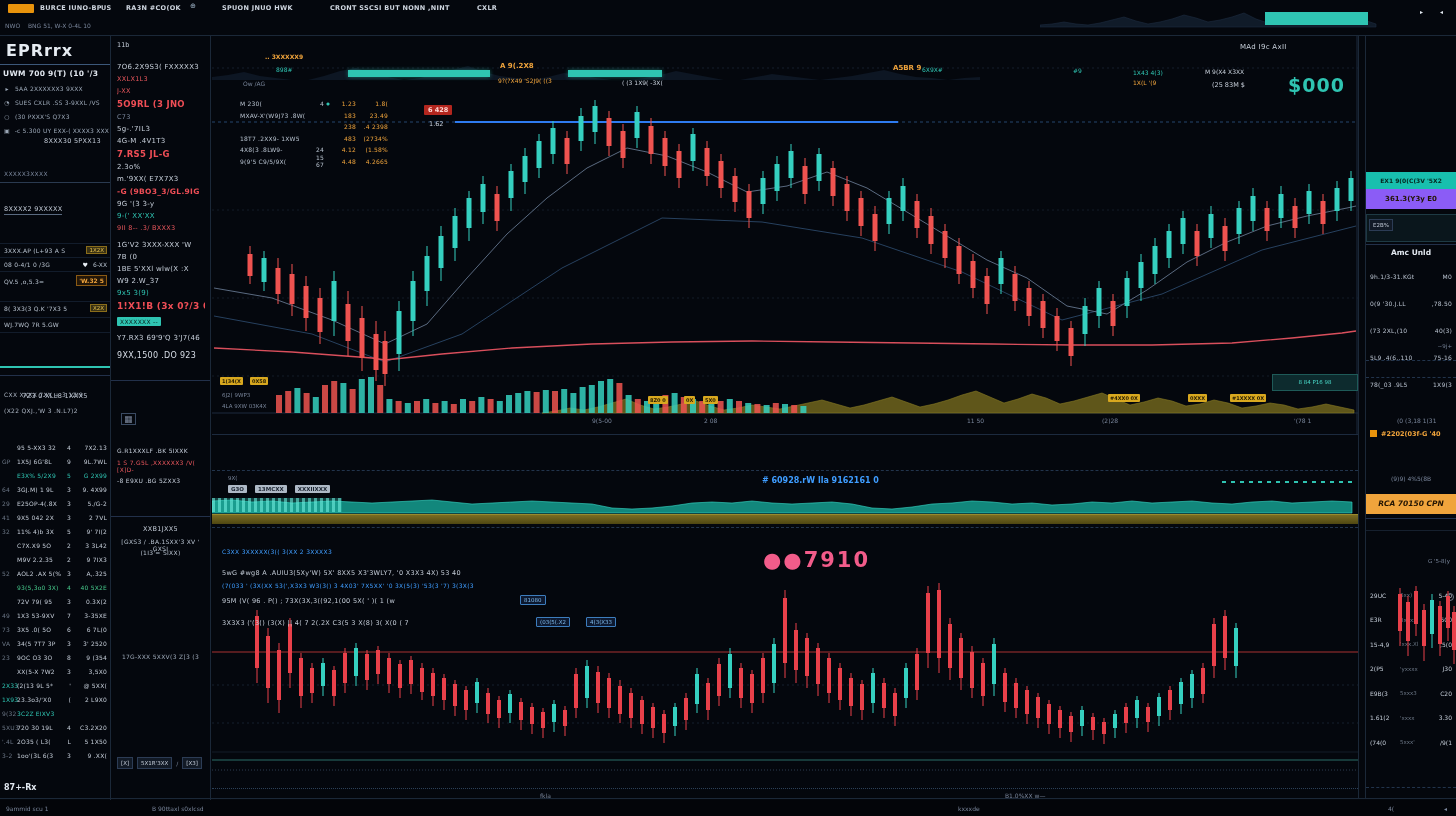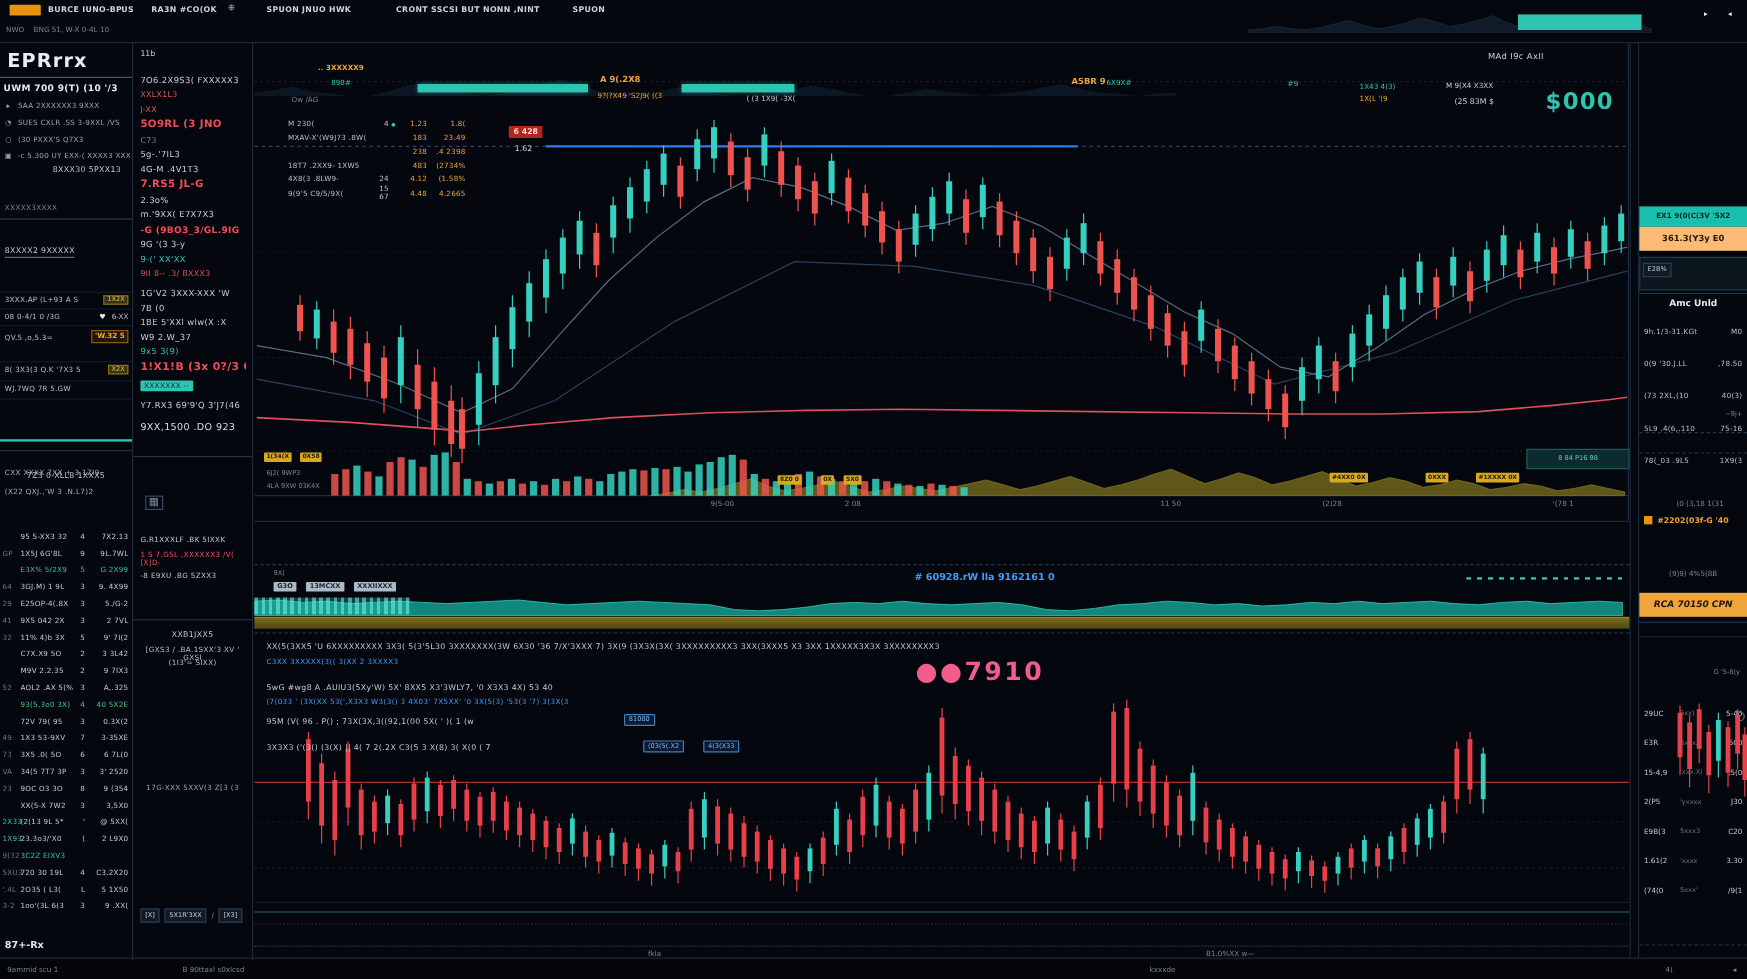--- a/index.html
+++ b/index.html
@@ -88,21 +88,21 @@
 
   <div class="topbar">
     <div class="logo"></div>
     <div class="topnav">
 
     <span>BURCE IUNO-BP</span>
         <span>US</span>
         <span>RA3N #CO(OK</span>
         <span>SPUON JNUO HWK</span>
         <span>CRONT SSCSI BUT NONN ,NINT</span>
-        <span>SPUON</span>
+        <span>CXLR</span>
       </div>
     <span class="abs t7" style="left:190px;top:2px;color:#9fb4c8;">⊕</span>
     <span class="abs t6 cg" style="left:5px;top:22px;">NWO</span>
     <span class="abs t6 cg" style="left:28px;top:22px;">BNG 51, W-X  0-4L 10</span>
     <svg id="spark-svg" class="abs" style="left:1040px;top:2px;" width="340" height="27" viewBox="0 0 340 27">
         <path d="M0,25 L0,23 L12,22 L24,20 L36,22 L48,23 L60,21 L72,18 L84,15 L96,19 L108,22 L120,20 L132,17 L144,13 L156,16 L168,20 L180,18 L192,15 L204,11 L216,17 L228,21 L240,19 L252,16 L264,12 L276,15 L288,19 L300,17 L312,14 L324,18 L336,22 L336,25 Z" fill="#101b29" stroke="#1d2c40" stroke-width="0.6"></path>
         <rect x="225" y="10" width="103" height="13" fill="#2fc4b2"></rect>
       </svg>
     <span class="abs t6 cww" style="left:1420px;top:8px;">▸</span>
     <span class="abs t6 cww" style="left:1440px;top:8px;">◂</span>
@@ -663,21 +663,20 @@
   <span class="abs t8 b cb" style="left:762px;top:476px;"># 60928.rW  lla 9162161 0</span>
   <div class="abs" style="left:1222px;top:481px;width:134px;height:2px;background:repeating-linear-gradient(90deg,#2fc4b2 0 4px,transparent 4px 9px);"></div>
   <svg id="band-svg" class="abs" style="left:212px;top:496px;" width="1146" height="18" viewBox="0 0 1146 18">
       <path d="M0,17 L0,5 L20,4 L40,6 L60,5 L80,7 L100,6 L120,5 L140,6 L160,7 L180,6 L200,5 L220,4 L240,6 L260,8 L280,7 L300,6 L320,5 L340,6 L360,7 L380,8 L400,12 L420,13 L440,12 L460,10 L480,7 L500,6 L520,7 L540,5 L560,7 L580,8 L600,7 L620,6 L640,8 L660,12 L680,13 L700,11 L720,8 L740,7 L760,5 L780,6 L800,8 L820,7 L840,9 L860,8 L880,6 L900,7 L920,5 L940,7 L960,6 L980,5 L1000,7 L1020,8 L1040,6 L1060,5 L1080,7 L1100,6 L1120,5 L1140,6 L1140,17 Z" fill="#12877c" stroke="#38dcc9" stroke-width="0.6"></path>
     </svg>
   <div class="abs" style="left:212px;top:498px;width:130px;height:14px;background:rgba(47,208,189,.30);
        background-image:repeating-linear-gradient(90deg,rgba(120,245,230,.55) 0 3px,transparent 3px 6px);"></div>
   <div class="abs" style="left:212px;top:514px;width:1146px;height:9px;background:linear-gradient(#7a6c22,#4f4712);border-top:1px solid #9a8a2c;"></div>
   <div class="hdash" style="left:212px;top:527px;width:1146px;"></div>
 
-  <div class="abs t65 ls" style="left:222px;top:535px;width:1130px;white-space:nowrap;overflow:hidden;color:#c3cbd6;z-index:2;">XX(5(3XX5 'U 6XXXXXXXXX 3X3( 5(3'5L30  3XXXXXXX(3W 6X30 '36 7/X'3XXX 7) 3X(9 (3X3X(3X( 3XXXXXXXXX3 3XX(3XXX5 X3 3XX 1XXXXX3X3X 3XXXXXXXX3</div>
   <div class="abs t6 cb ls" style="left:222px;top:548px;z-index:2;">C3XX 3XXXXX(3(( 3(XX  2 3XXXX3</div>
   <div class="abs cp b" style="left:763px;top:548px;font-size:21px;letter-spacing:2px;z-index:2;">●●7910</div>
   <div class="abs t65 ls" style="left:222px;top:569px;color:#c3cbd6;z-index:2;">5wG #wg8  A  .AUIU3(5Xy'W) 5X' 8XX5 X3'3WLY7,  '0 X3X3 4X) 53 40</div>
   <div class="abs t6 cb ls" style="left:222px;top:582px;z-index:2;">(7(033 ' (3X(XX 53(',X3X3 W3(3() 3 4X03' 7X5XX'  '0 3X(5(3) '53(3 '7)  3(3X(3</div>
   <div class="abs t65 ls" style="left:222px;top:597px;color:#c3cbd6;z-index:2;">95M (V( 96 . P()  ;  73X(3X,3((92,1(00 5X( ' )(  1 (w</div>
   <span class="blubdg" style="left:520px;top:595px;z-index:2;">81080</span>
   <div class="abs t65 ls" style="left:222px;top:619px;color:#c3cbd6;z-index:2;">3X3X3 ('(3()  (3(X) || 4( 7 2(.2X  C3(5 3 X(8) 3( X(0 ( 7</div>
   <span class="blubdg" style="left:536px;top:617px;z-index:2;">(03(5(.X2</span>
   <span class="blubdg" style="left:586px;top:617px;z-index:2;">4(3(X33</span>
 
@@ -868,21 +867,21 @@
       <rect x="1011" y="38" width="4" height="42" fill="#e8404a"></rect>
       <line x1="1024" y1="45" x2="1024" y2="100" stroke="#35d0c0" stroke-width="1"></line>
       <rect x="1022" y="50" width="4" height="38" fill="#35d0c0"></rect>
     </svg>
   <div class="hdot" style="left:212px;top:788px;width:1146px;"></div>
   <span class="abs t6 cg" style="left:540px;top:792px;z-index:2;">fkla</span>
   <span class="abs t6 cg" style="left:1005px;top:792px;z-index:2;">B1.0%XX  w—</span>
 
   <div class="rsb">
     <div class="banner t6" style="top:137px;height:17px;line-height:17px;background:#18bfae;color:#06261f;">EX1 9(0(C(3V '5X2</div>
-    <div class="banner t7" style="top:154px;height:20px;line-height:20px;background:#fdba74;color:#231503;">361.3(Y3y E0</div>
+    <div class="banner t7" style="top:154px;height:20px;line-height:20px;background:#8b5cf6;color:#231503;">361.3(Y3y E0</div>
     <div class="abs" style="left:0;top:179px;width:90px;height:26px;border:1px solid #1e3a44;background:#0a161c;">
       <span class="btn2" style="position:absolute;left:2px;top:4px;">E2B%</span>
     </div>
     <div class="abs" style="left:0;top:209px;width:90px;height:1px;background:#22304a;"></div>
     <div class="abs t75 b cww" style="left:0;top:213px;width:90px;text-align:center;">Amc Unld</div>
     <div class="r-rows abs" style="left:0;top:228px;width:90px;">
 
     <div class="rr">
           <span>9h.1/3-31.KGt</span>
           <span>M0</span>

